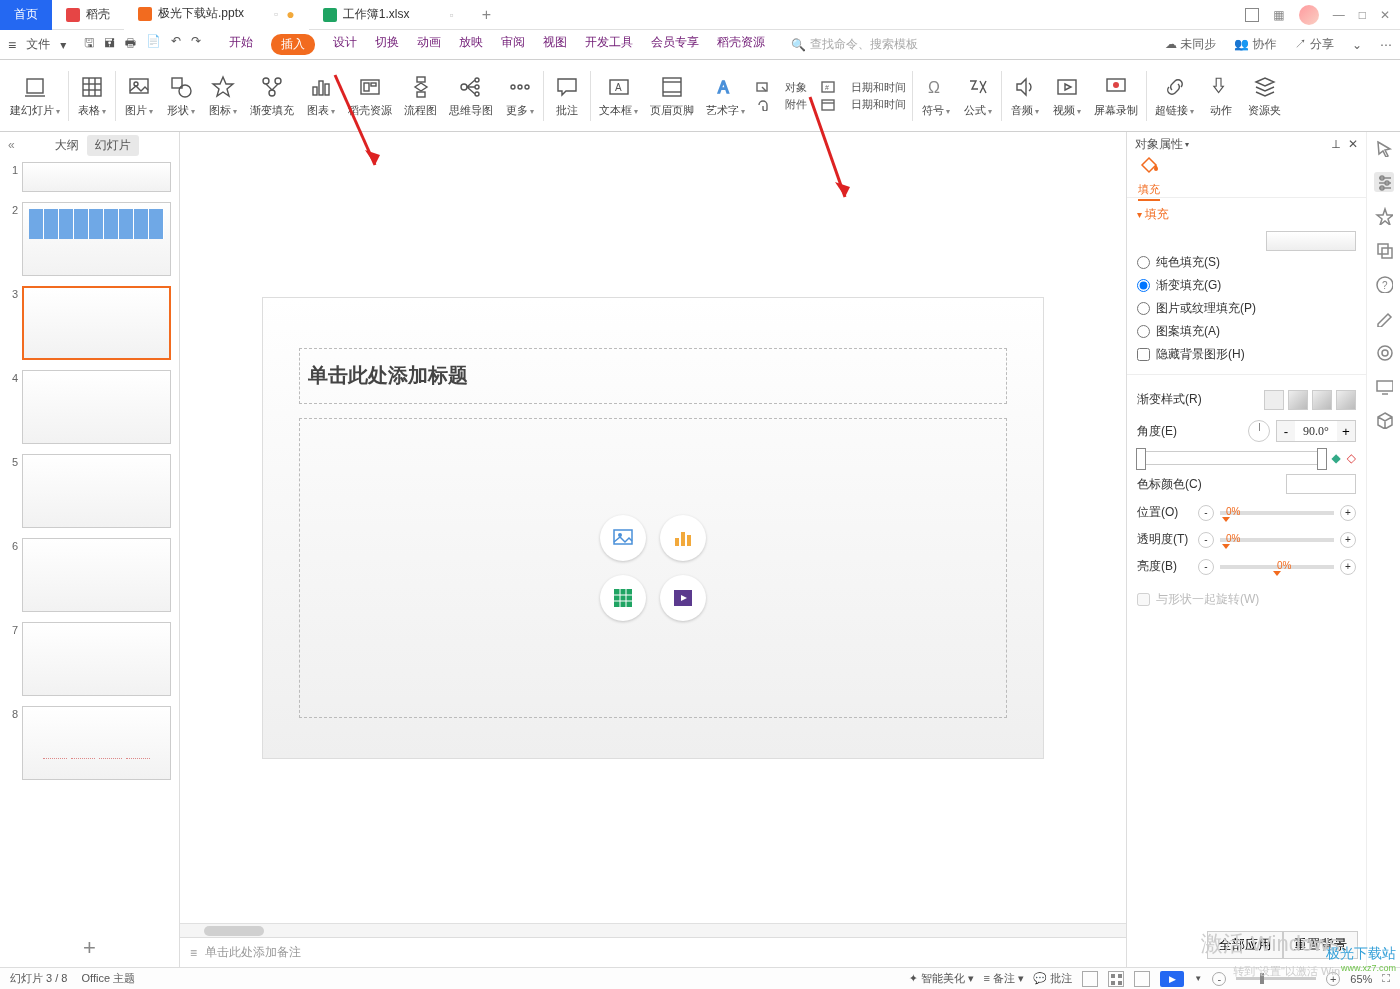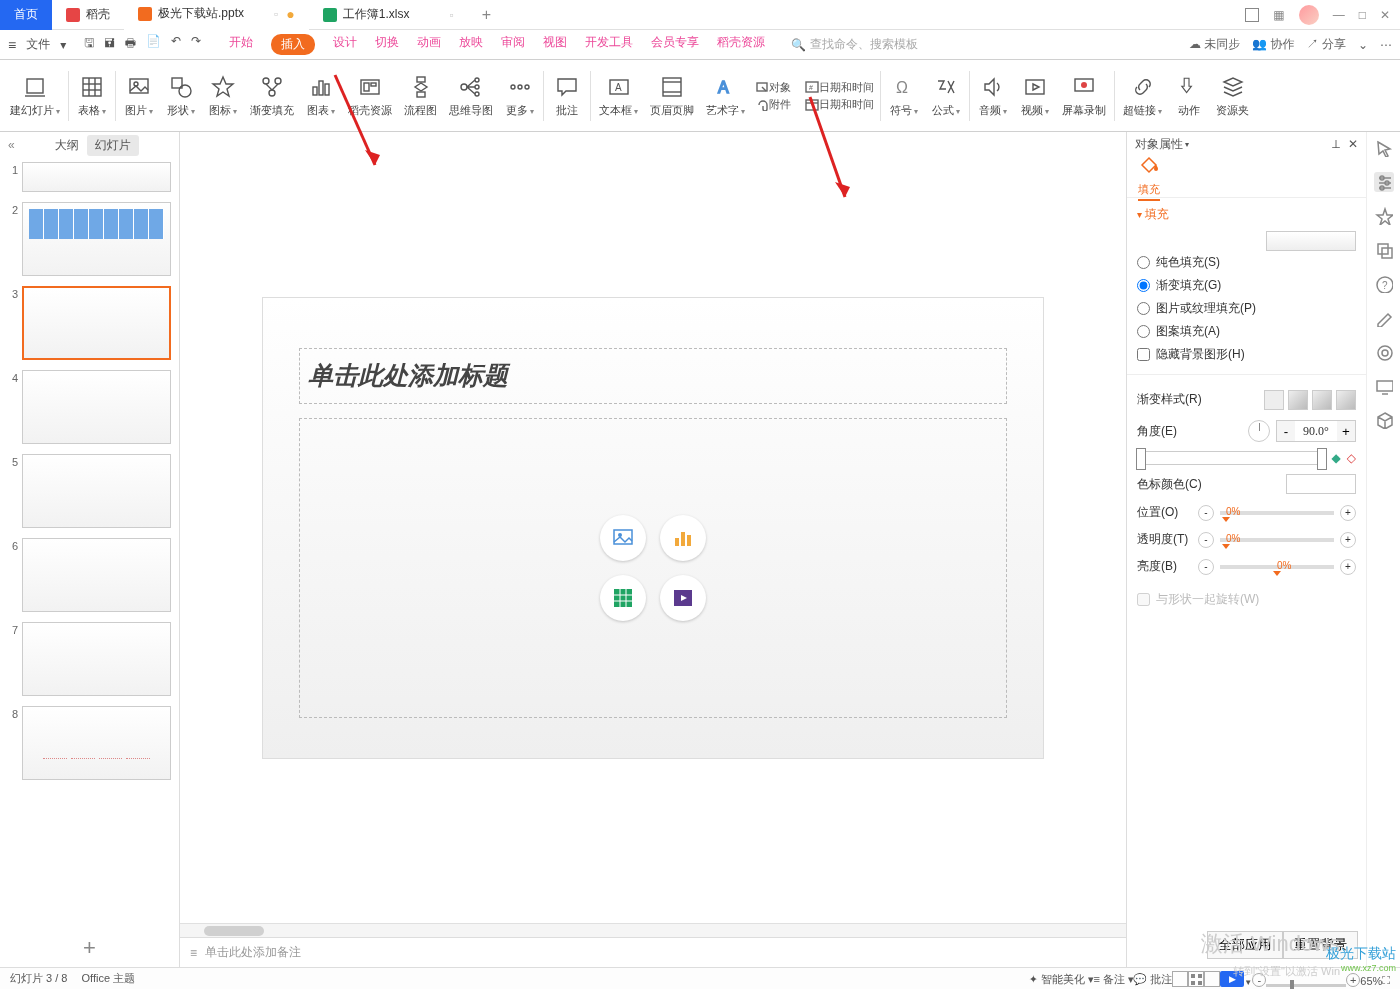--- a/index.html
+++ b/index.html
@@ -13,34 +13,34 @@
 .ico-orange { background:#f26b1f; }
 .ico-green { background:#1fa463; }
 .win-controls { margin-left:auto; display:flex; align-items:center; gap:14px; padding-right:10px; color:#888; }
 .win-controls .box { width:14px; height:14px; border:1px solid #888; }
 .win-controls .avatar { width:20px; height:20px; border-radius:50%; background:linear-gradient(135deg,#ff9a9e,#fad0c4); }
 .menubar { height:30px; display:flex; align-items:center; border-bottom:1px solid #d0d0d0; padding:0 8px; gap:8px; font-size:12px; }
 .menubar .fileset { display:flex; align-items:center; gap:10px; color:#555; }
 .fileset .burger { font-size:14px; }
 .menubar .qat { display:flex; gap:10px; color:#555; margin-left:10px; }
 .menutabs { display:flex; gap:18px; margin-left:20px; }
-.menutabs span { cursor:pointer; color:#ec4899; }
+.menutabs span { cursor:pointer; color:#701a75; }
 .menutabs span.sel { background:#f26b1f; color:#fff; padding:2px 10px; border-radius:10px; }
 .menubar .search { margin-left:18px; color:#aaa; display:flex; align-items:center; gap:4px; }
-.menubar .right { margin-left:auto; display:flex; align-items:center; gap:12px; color:#666; }
+.menubar .right { margin-left:auto; display:flex; align-items:center; gap:18px; color:#666; }
 
 .ribbon { height:72px; border-bottom:1px solid #d0d0d0; display:flex; align-items:center; padding:0 4px; }
 .rbtn { display:flex; flex-direction:column; align-items:center; justify-content:center; padding:0 6px; cursor:pointer; color:#444; min-width:42px; height:64px; }
 .rbtn .ric { width:26px; height:26px; display:flex; align-items:center; justify-content:center; margin-bottom:3px; }
 .rbtn .ric svg { width:24px; height:24px; fill:none; stroke:#555; stroke-width:1.4; }
 .rbtn .lab { font-size:11px; white-space:nowrap; }
 .rbtn .lab .caret::after{content:"▾"; font-size:8px; margin-left:2px; color:#888;}
 .rsep { width:1px; height:50px; background:#e0e0e0; margin:8px 2px; }
 .rmini { display:flex; flex-direction:column; gap:2px; padding:2px 4px; }
-.rmini .row { display:flex; align-items:center; gap:0; color:#555; cursor:pointer; font-size:11px;}
+.rmini .row { display:flex; align-items:center; gap:16px; color:#555; cursor:pointer; font-size:11px;}
 .rmini .row svg { width:14px; height:14px; stroke:#666; fill:none; stroke-width:1.4; }
 
 .workarea { display:flex; height:calc(989px - 30px - 30px - 72px - 22px); }
 .thumbs { width:180px; border-right:1px solid #ddd; display:flex; flex-direction:column; }
 .thumbs-head { height:26px; display:flex; align-items:center; padding:0 8px; gap:14px; }
 .thumbs-head .collapse { color:#888; font-size:12px; }
 .thumbs-head .tabs { display:flex; margin-left:18px; }
 .thumbs-head .tabs span { padding:2px 8px; cursor:pointer; color:#555; }
 .thumbs-head .tabs span.sel { background:#e8e8e8; border-radius:3px; }
 .thumb-list { flex:1; overflow:auto; padding:4px 8px; }
@@ -48,21 +48,21 @@
 .thumb-item .num { width:14px; font-size:11px; color:#666; text-align:right; padding-right:4px; padding-top:2px; }
 .thumb-item .slide { flex:1; height:74px; border:1px solid #ccc; background:linear-gradient(#fff,#f2f2f2); position:relative; }
 .thumb-item.sel .slide { border:2px solid #f26b1f; }
 .slide.tbl::before { content:""; position:absolute; top:6px; left:6px; right:6px; height:30px; background:repeating-linear-gradient(90deg,#6fa8e6 0 14px,#fff 14px 15px),linear-gradient(#6fa8e6,#6fa8e6); background-size:100% 10px,100% 100%; }
 .thumb-add{ text-align:center; font-size:22px; color:#888; padding:6px; cursor:pointer;}
 
 .canvas-wrap { flex:1; background:#fff; display:flex; flex-direction:column; }
 .canvas-scroll { flex:1; display:flex; align-items:center; justify-content:center; overflow:auto; position:relative; }
 .slide-canvas { width:780px; height:460px; background:linear-gradient(#fff,#efefef); box-shadow:0 0 0 1px #ddd; position:relative; }
 .title-box { position:absolute; top:50px; left:36px; right:36px; height:56px; border:1px dashed #bbb; display:flex; align-items:center; padding:0 8px; }
-.title-box span { font-size:25px; font-weight:bold; color:#444;font-style:italic; }
+.title-box span { font-size:20px; font-weight:bold; color:#444; }
 .body-box { position:absolute; top:120px; left:36px; right:36px; bottom:40px; border:1px dashed #bbb; padding:8px 10px; display:flex; flex-direction:column; }
 .body-box .bt { color:#777; font-size:13px; }
 .body-box .ph-btns { align-self:center; margin-top:auto; margin-bottom:auto; display:grid; grid-template-columns:1fr 1fr; gap:14px; }
 .ph-btns .pb { width:46px; height:46px; border-radius:50%; background:#fff; box-shadow:0 1px 3px rgba(0,0,0,.2); display:flex; align-items:center; justify-content:center; }
 .notes-bar { height:30px; border-top:1px solid #ddd; display:flex; align-items:center; padding:0 10px; color:#999; gap:8px; }
 .hscroll { height:14px; background:#f5f5f5; border-top:1px solid #e0e0e0; position:relative;}
 .hscroll::before{content:"";position:absolute;left:24px;top:2px;height:10px;width:60px;background:#d0d0d0;border-radius:5px;}
 
 .rpanel { width:240px; border-left:1px solid #ddd; display:flex; flex-direction:column; font-size:12px; }
 .rpanel .head { height:24px; display:flex; align-items:center; padding:0 8px; color:#555; }
@@ -97,21 +97,21 @@
 .combo { width:70px; height:20px; border:1px solid #ccc; margin-left:auto; }
 .rpanel .foot { margin-top:auto; padding:8px; display:flex; gap:0; justify-content:flex-end; }
 .rpanel .foot button { padding:4px 10px; border:1px solid #ccc; background:#f8f8f8; cursor:pointer; }
 
 .riconbar { width:34px; border-left:1px solid #eee; display:flex; flex-direction:column; align-items:center; padding-top:6px; gap:14px; color:#888;}
 .riconbar .ri { width:20px;height:20px; display:flex; align-items:center; justify-content:center; cursor:pointer;}
 .riconbar .ri svg{width:18px;height:18px;fill:none;stroke:#888;stroke-width:1.5;}
 .riconbar .ri.sel{ background:#e8e8e8; border-radius:3px;}
 
 .statusbar { height:22px; border-top:1px solid #ddd; background:#fdfdfd; display:flex; align-items:center; padding:0 10px; font-size:11px; color:#555; gap:14px;}
-.statusbar .right { margin-left:auto; display:flex; align-items:flex-end; }
+.statusbar .right { margin-left:auto; display:flex; align-items:center; gap:10px;}
 .statusbar .play { width:24px; height:16px; background:#2468f2; border-radius:2px; display:flex; align-items:center; justify-content:center; color:#fff; font-size:9px;}
 .statusbar .viewbtn { width:16px;height:16px; border:1px solid #aaa;}
 .arrow-red { position:absolute; pointer-events:none; }
 .arrow-red svg { overflow:visible; }
 .watermark { position:absolute; right:60px; bottom:30px; font-size:22px; color:#ccc; pointer-events:none; }
 .watermark2 { position:absolute; right:60px; bottom:10px; font-size:11px; color:#ccc; }
 .logo-wm { position:absolute; right:4px; bottom:16px; font-size:14px; color:#35a0d8; font-weight:normal; text-shadow:0 0 2px #fff;}
 .logo-wm small{color:#6fc24a; font-size:9px; display:block; text-align:right;}
 </style>
 </head>

